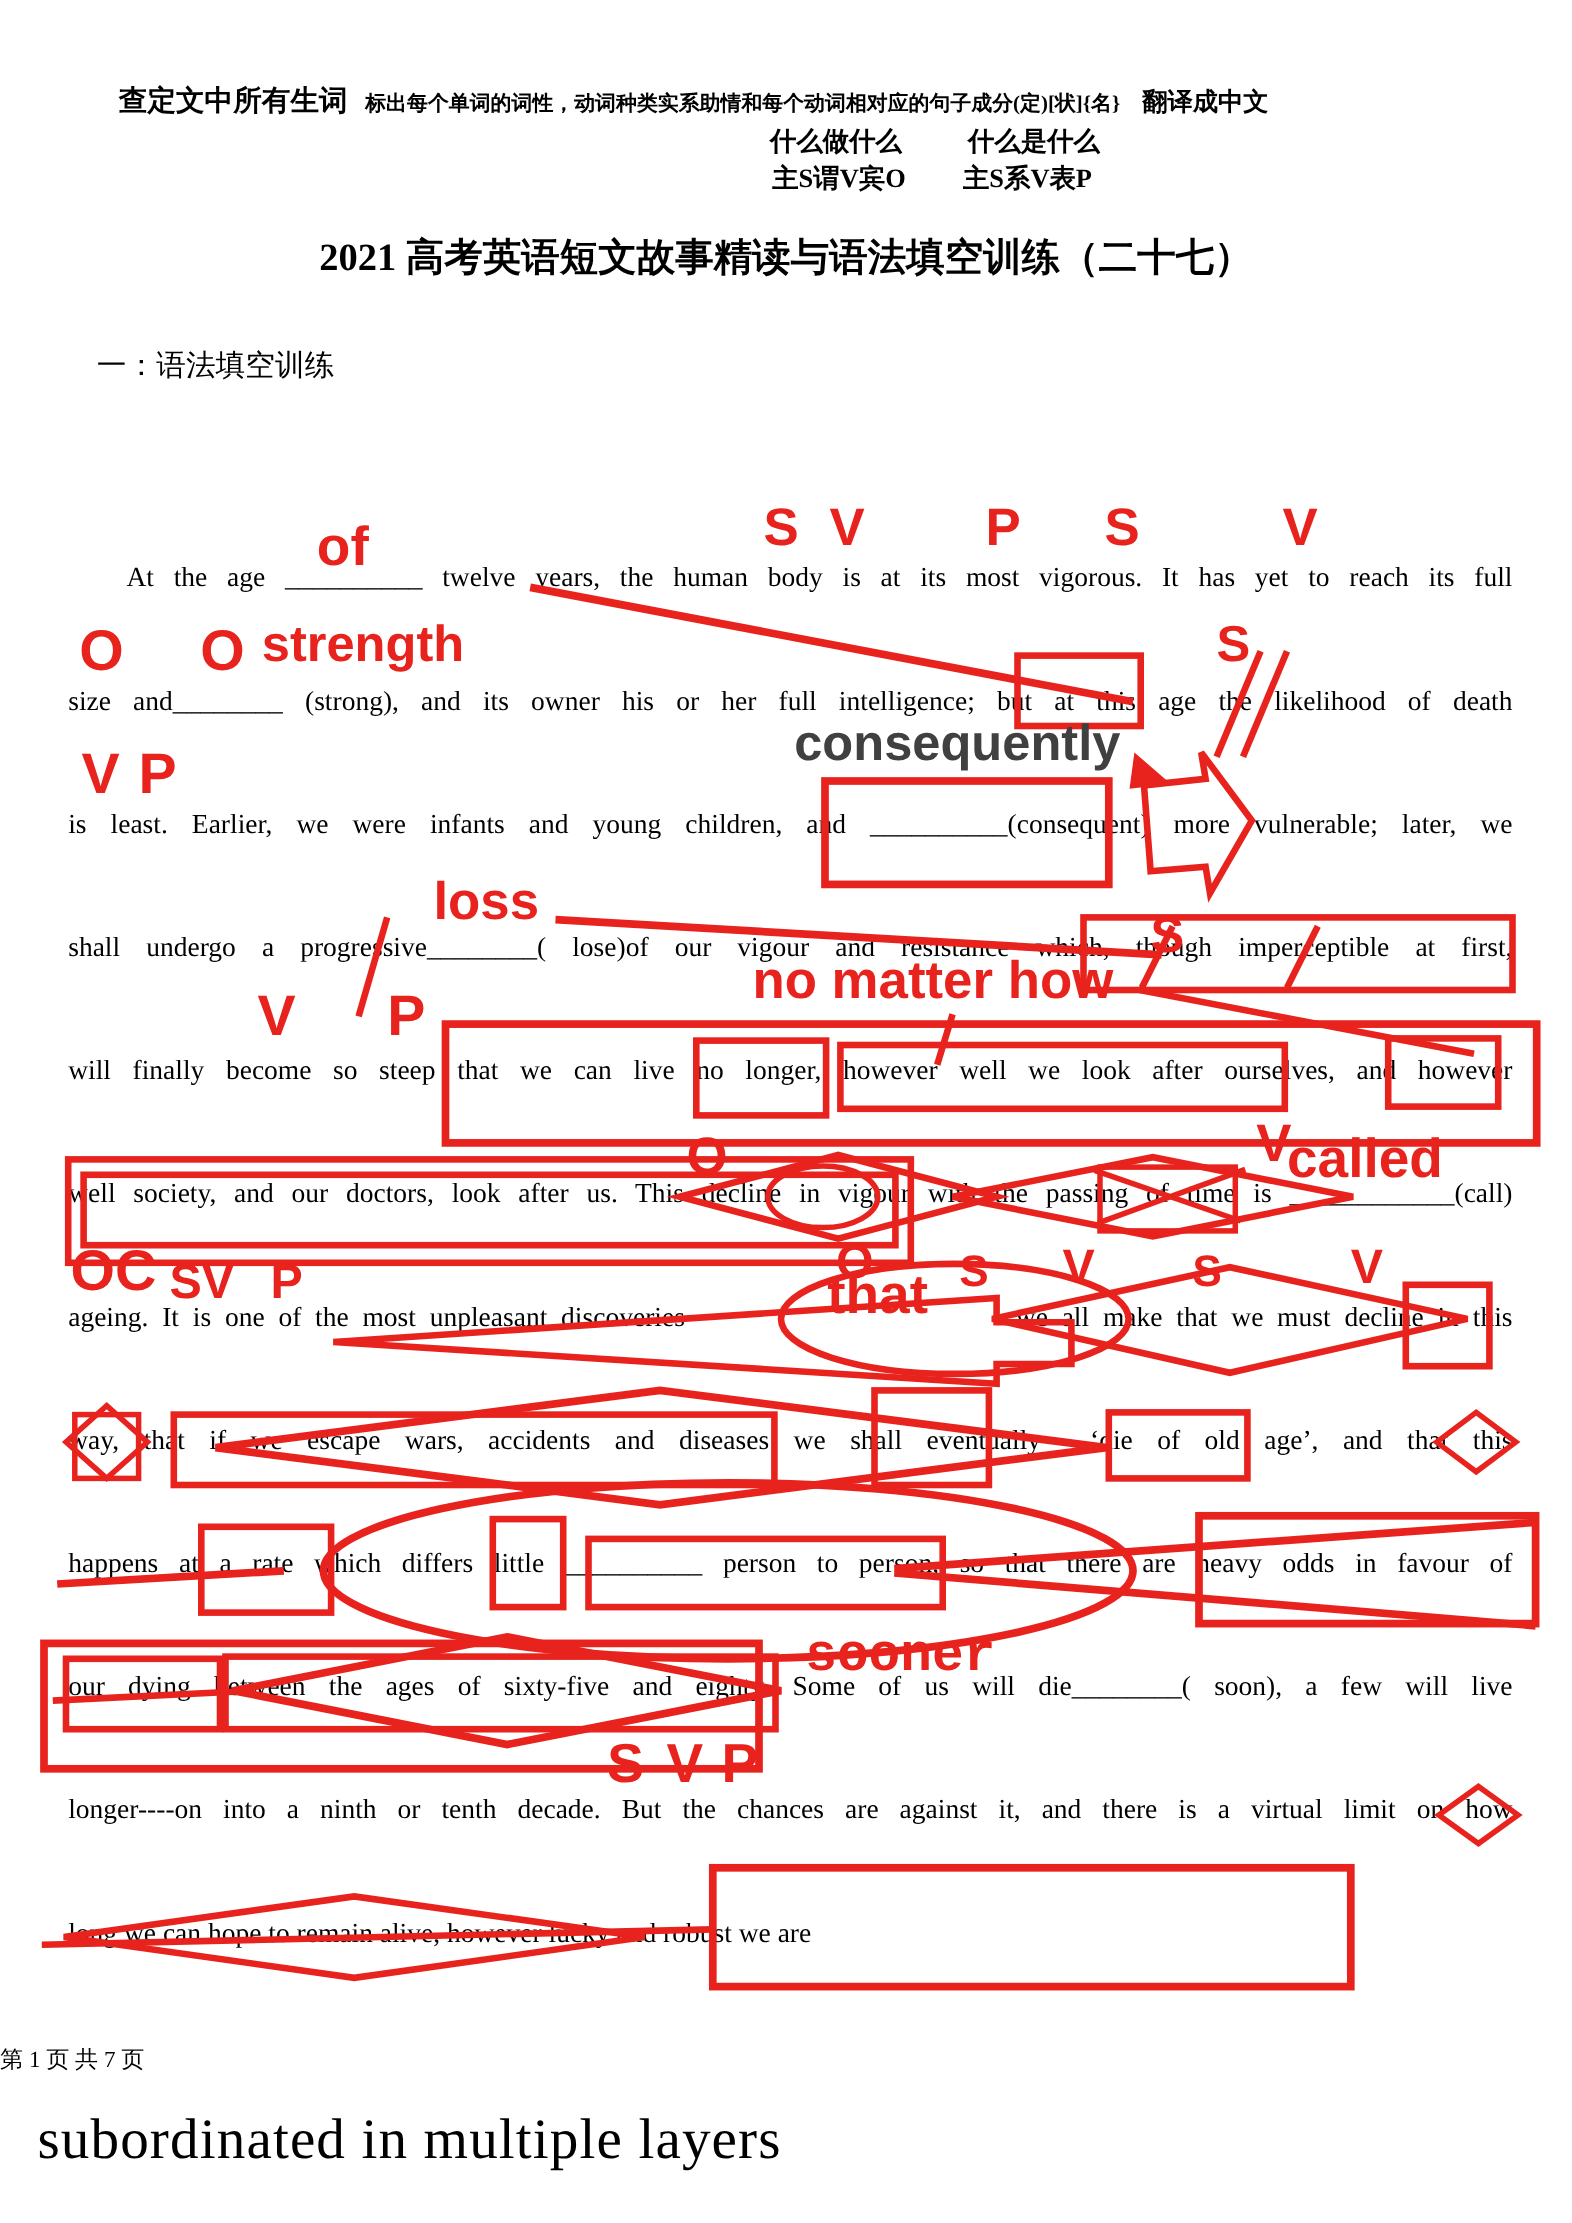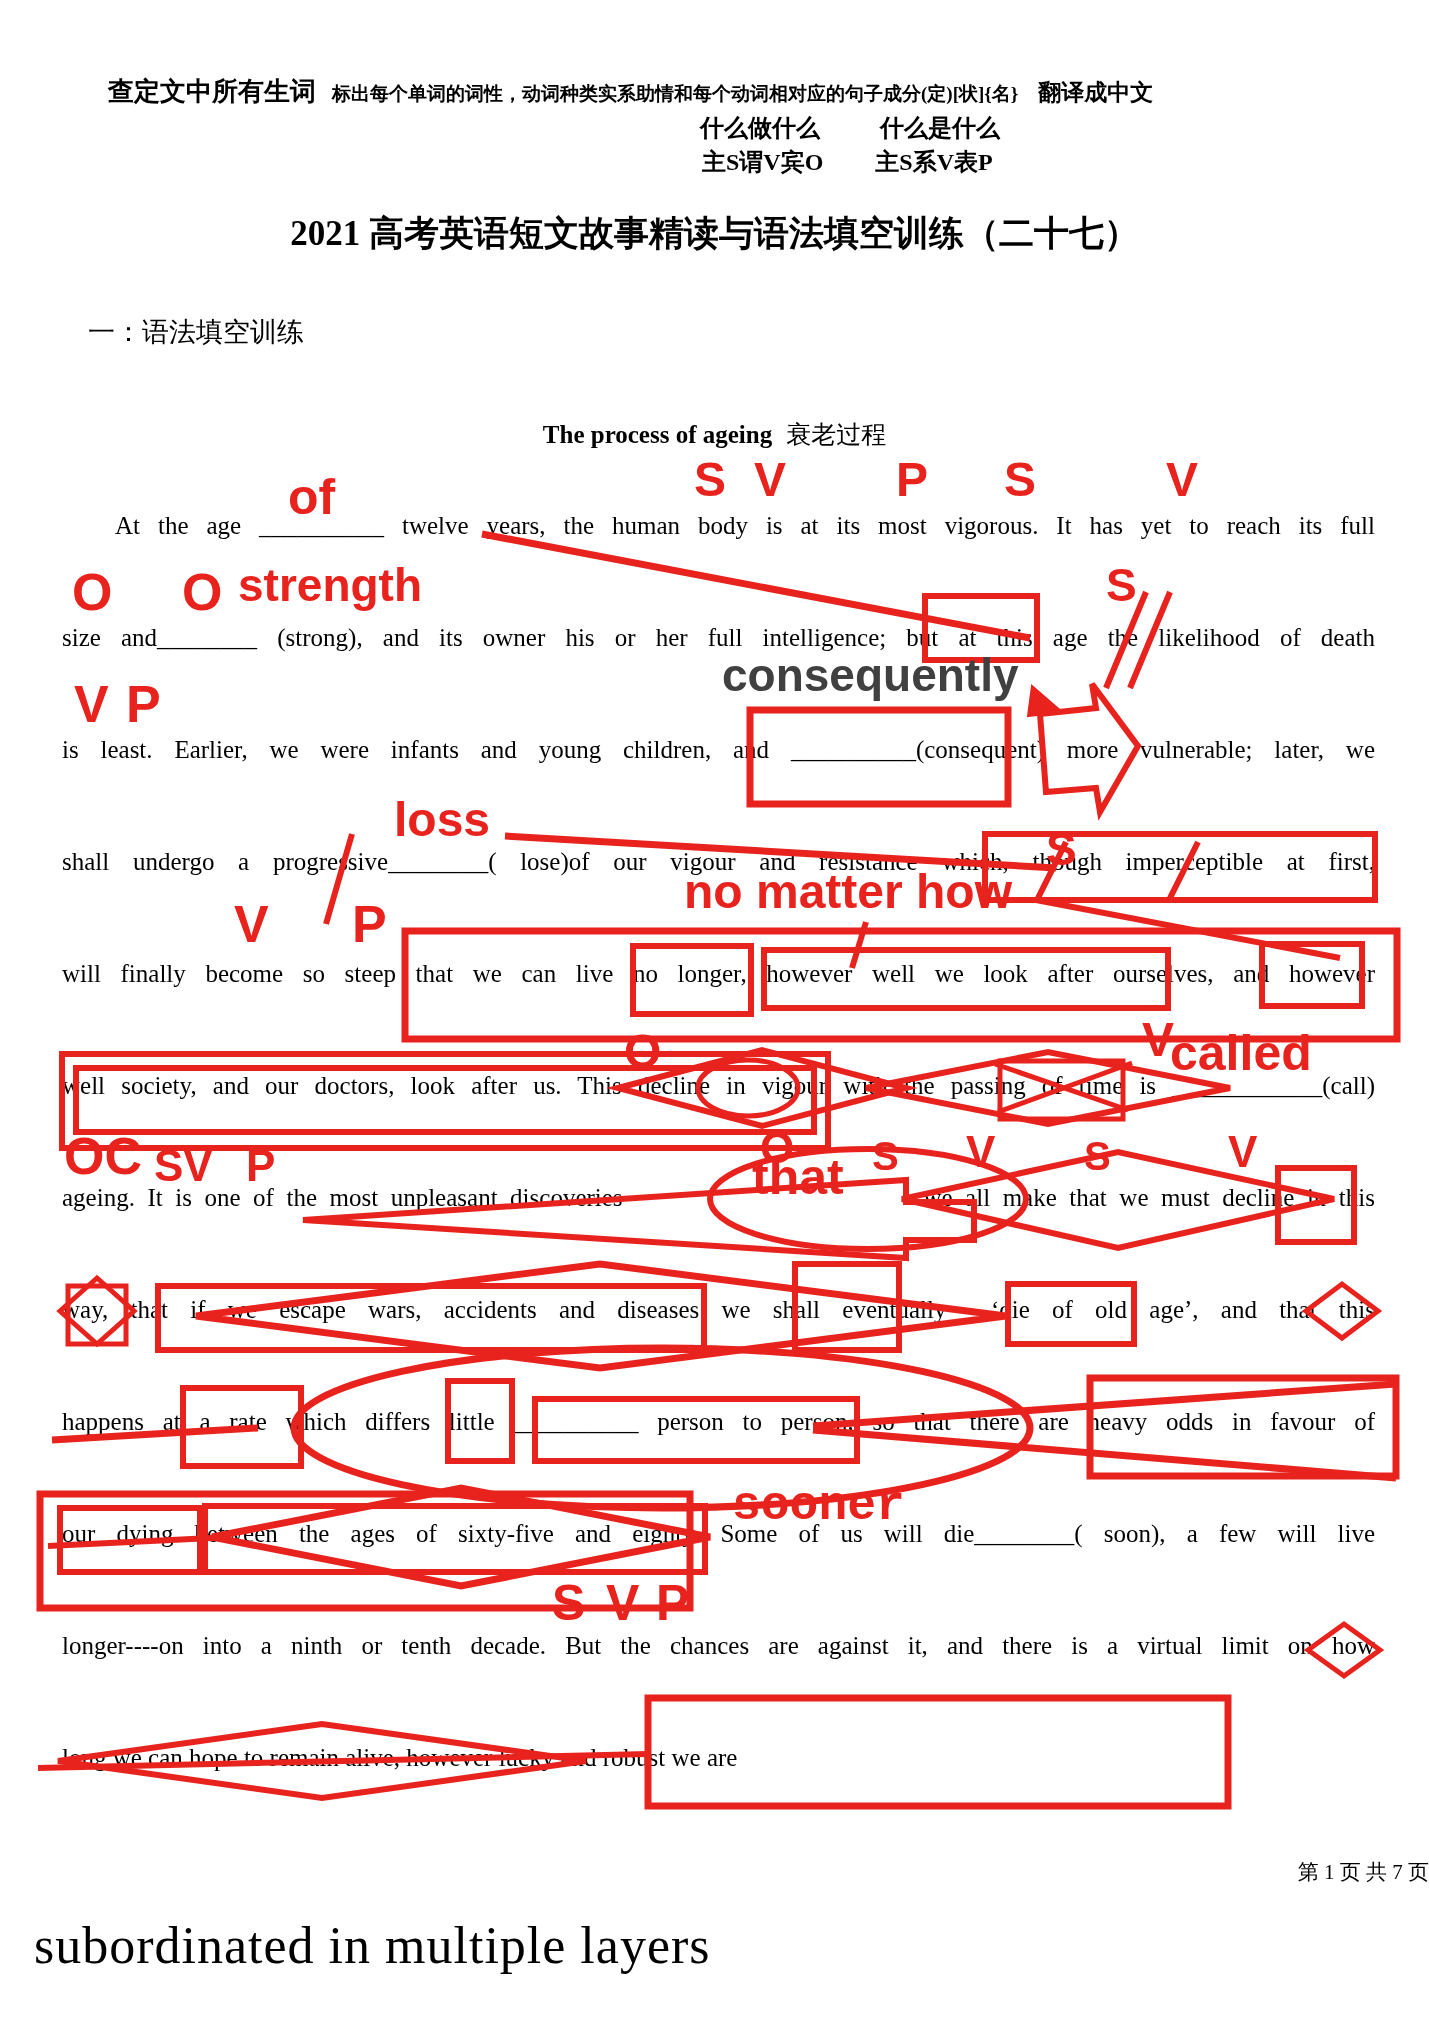--- a/index.html
+++ b/index.html
@@ -23,21 +23,21 @@
   
   .pline{position:absolute;left:62px;width:1313px;font-size:25px;color:#000;
          text-align:justify;text-align-last:justify;}
   .pline.first{left:115px;width:1260px;}
   .pline.last{width:auto;text-align:left;text-align-last:auto;}
   
   .bottom-note1{position:absolute;left:58px;top:1806px;font-family:"Liberation Mono",monospace;
                 font-size:52px;letter-spacing:1px;white-space:nowrap;}
   .bottom-note2{position:absolute;left:34px;top:1916px;font-family:Liberation Serif, serif;
                 font-size:52px;letter-spacing:1px;white-space:nowrap;}
-  .page-footer{position:absolute;left:0;top:1858px;width:100%;text-align:right;font-size:21px;font-family:Liberation Serif, serif;}
+  .page-footer{position:absolute;left:0;top:1858px;width:100%;text-align:left;font-size:21px;font-family:Liberation Serif, serif;}
   
   #ann-svg{position:absolute;left:0;top:0;width:1429px;height:2021px;pointer-events:none;}
   .ann-label{position:absolute;font-family:"Liberation Sans",sans-serif;font-weight:700;
              line-height:1;white-space:nowrap;pointer-events:none;}
 </style>
 </head>
 <body>
 
 <div class="page">
 
@@ -46,23 +46,20 @@
   </div>
   <div class="hdr-row2">
     <span>什么做什么</span><span class="gap60"></span><span>什么是什么</span>
   </div>
   <div class="hdr-row3">
     <span>主S谓V宾O</span><span class="gap52"></span><span>主S系V表P</span>
   </div>
 
   <div class="doc-title">2021 高考英语短文故事精读与语法填空训练（二十七）</div>
   <div class="section-heading">一：语法填空训练</div>
-  <div class="passage-title">
-    <span class="en">The process of ageing</span><span class="zh">衰老过程</span>
-  </div>
 
   <div id="passage-lines">
       <div class="pline first" style="top: 512px;">At the age __________ twelve years, the human body is at its most vigorous. It has yet to reach its full</div>
       <div class="pline" style="top: 624px;">size and________ (strong), and its owner his or her full intelligence; but at this age the likelihood of death</div>
       <div class="pline" style="top: 736px;">is least. Earlier, we were infants and young children, and __________(consequent) more vulnerable; later, we</div>
       <div class="pline" style="top: 848px;">shall undergo a progressive________( lose)of our vigour and resistance which, though imperceptible at first,</div>
       <div class="pline" style="top: 960px;">will finally become so steep that we can live no longer, however well we look after ourselves, and however</div>
       <div class="pline" style="top: 1072px;">well society, and our doctors, look after us. This decline in vigour with the passing of time is ____________(call)</div>
       <div class="pline" style="top: 1184px;">ageing. It is one of the most unpleasant discoveries&nbsp;&nbsp;&nbsp;&nbsp;&nbsp;&nbsp;&nbsp;&nbsp;&nbsp;&nbsp;&nbsp;&nbsp;&nbsp;&nbsp;&nbsp;&nbsp;&nbsp;&nbsp;&nbsp;&nbsp;&nbsp;&nbsp;&nbsp;&nbsp;we all make that we must decline in this</div>
       <div class="pline" style="top: 1296px;">way, that if we escape wars, accidents and diseases we shall eventually&nbsp;&nbsp;‘die of old age’, and that this</div>

